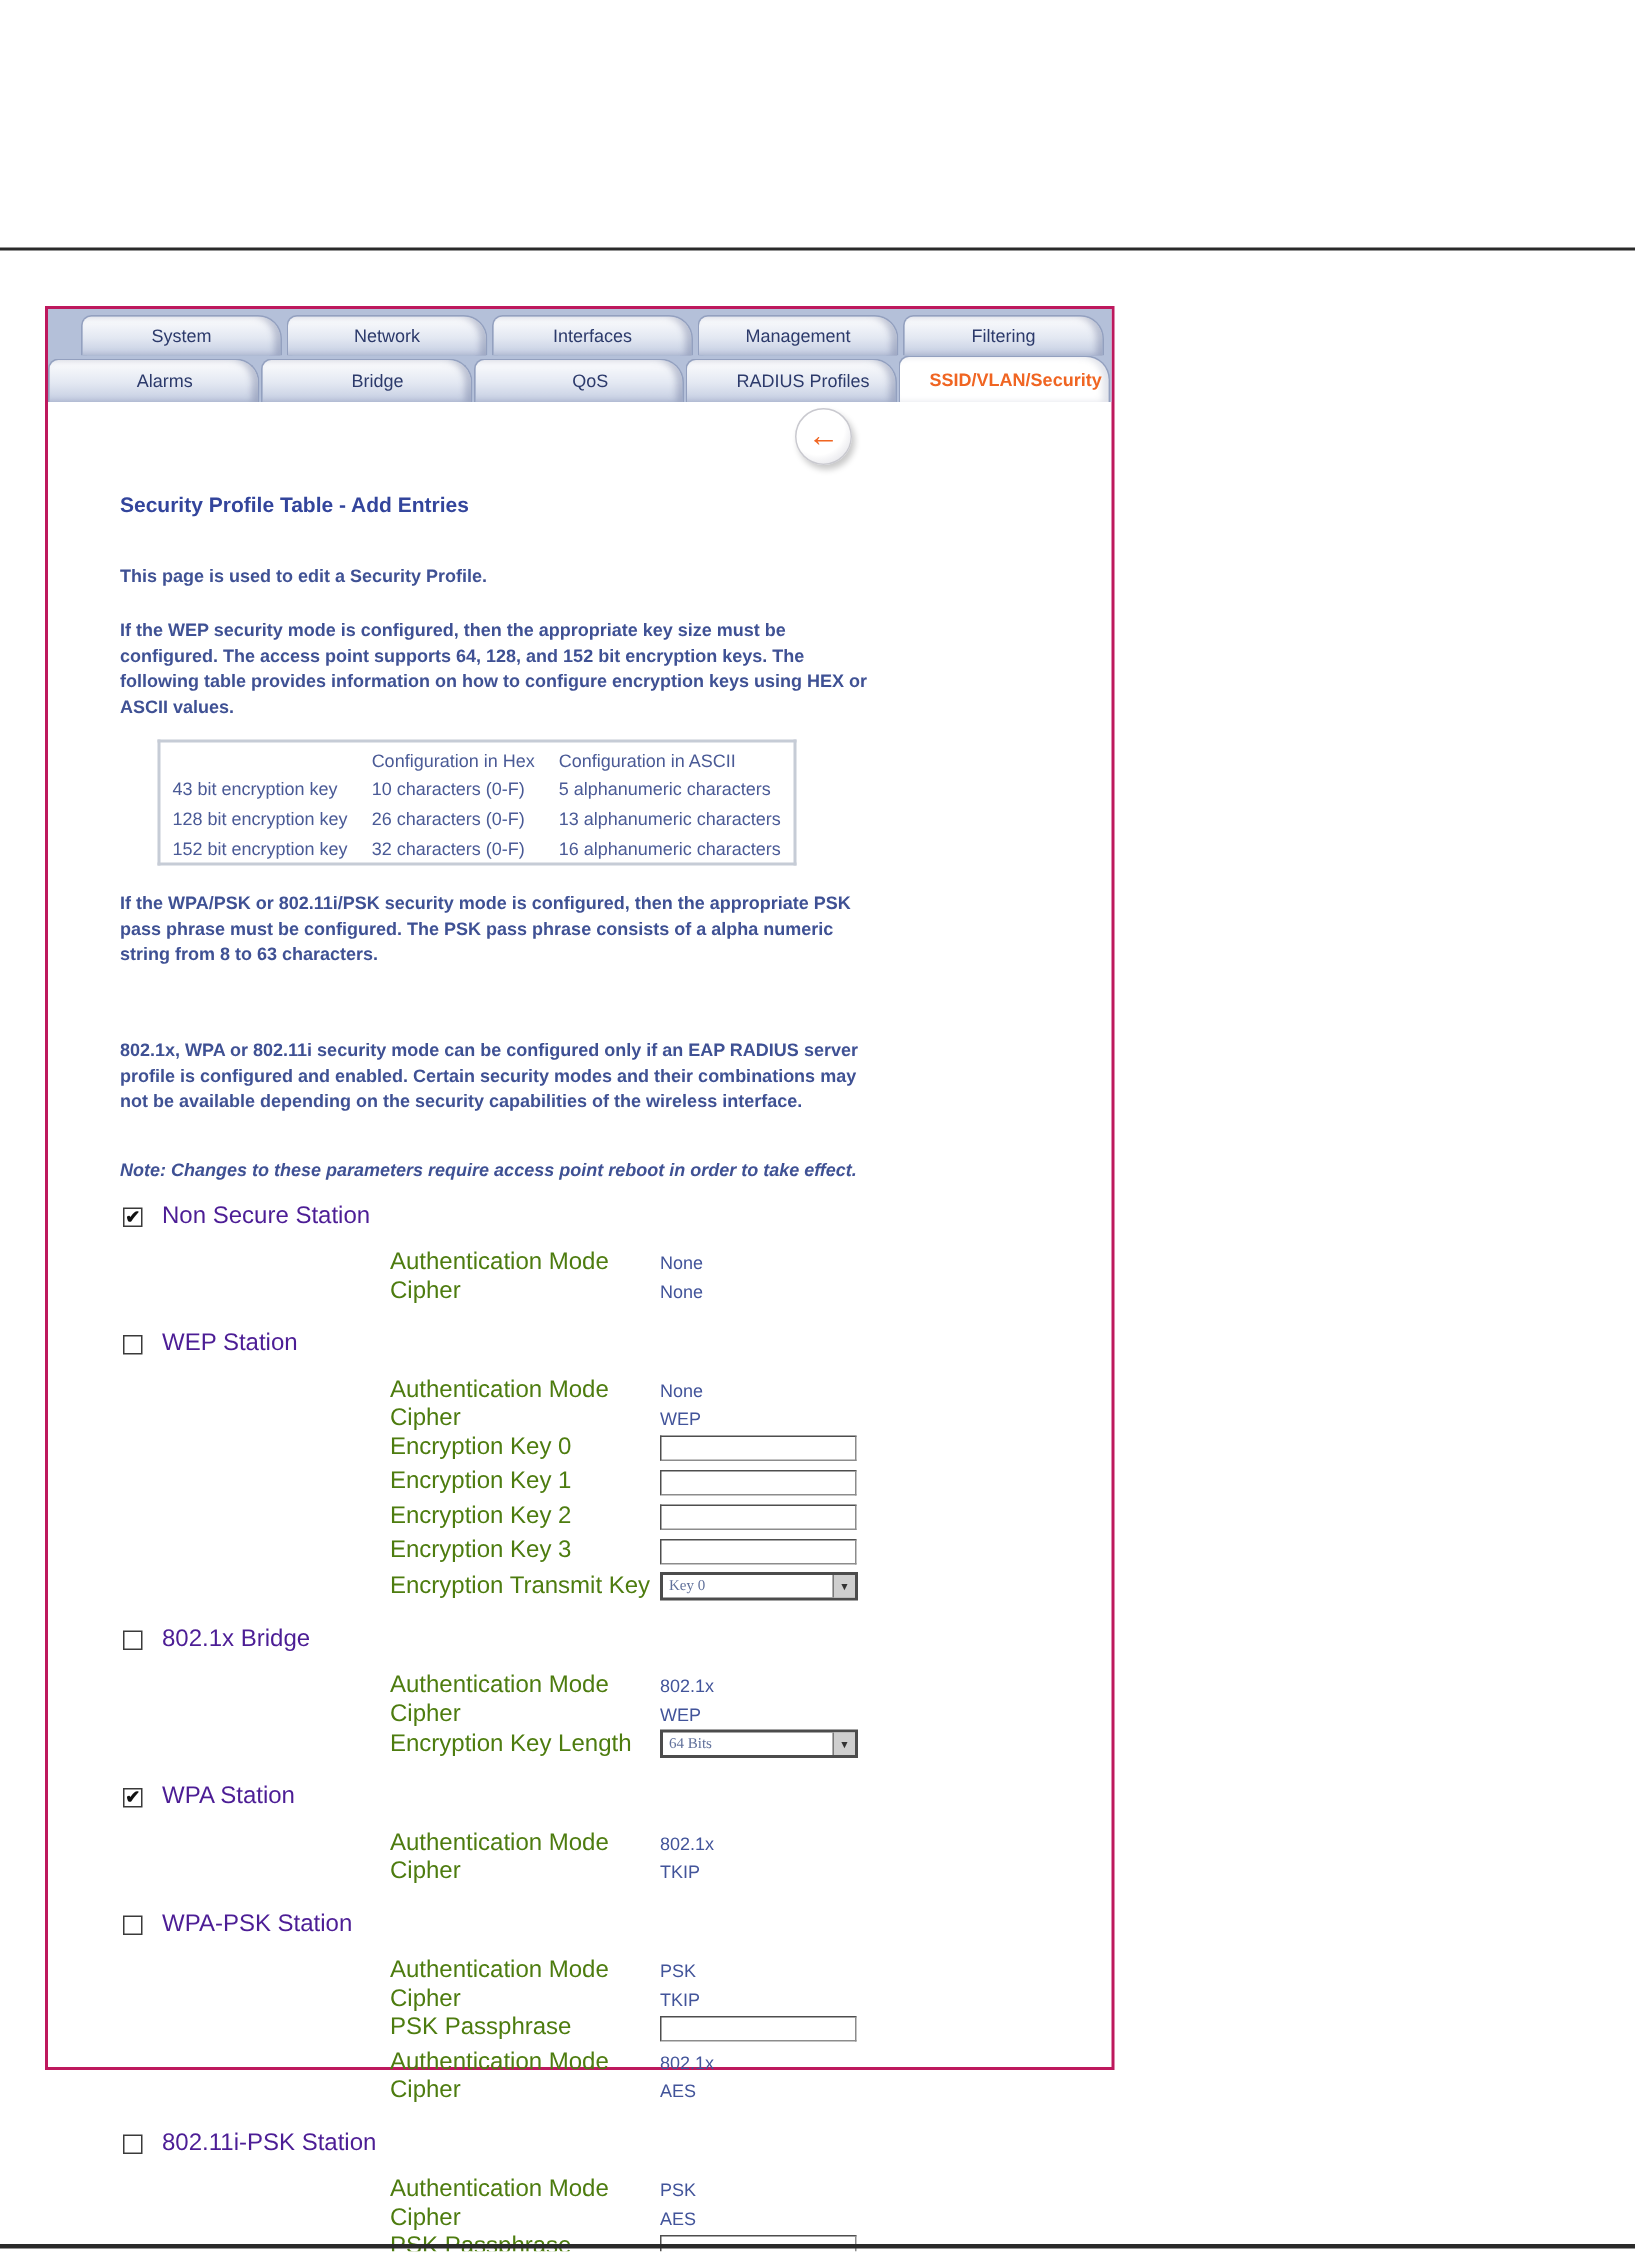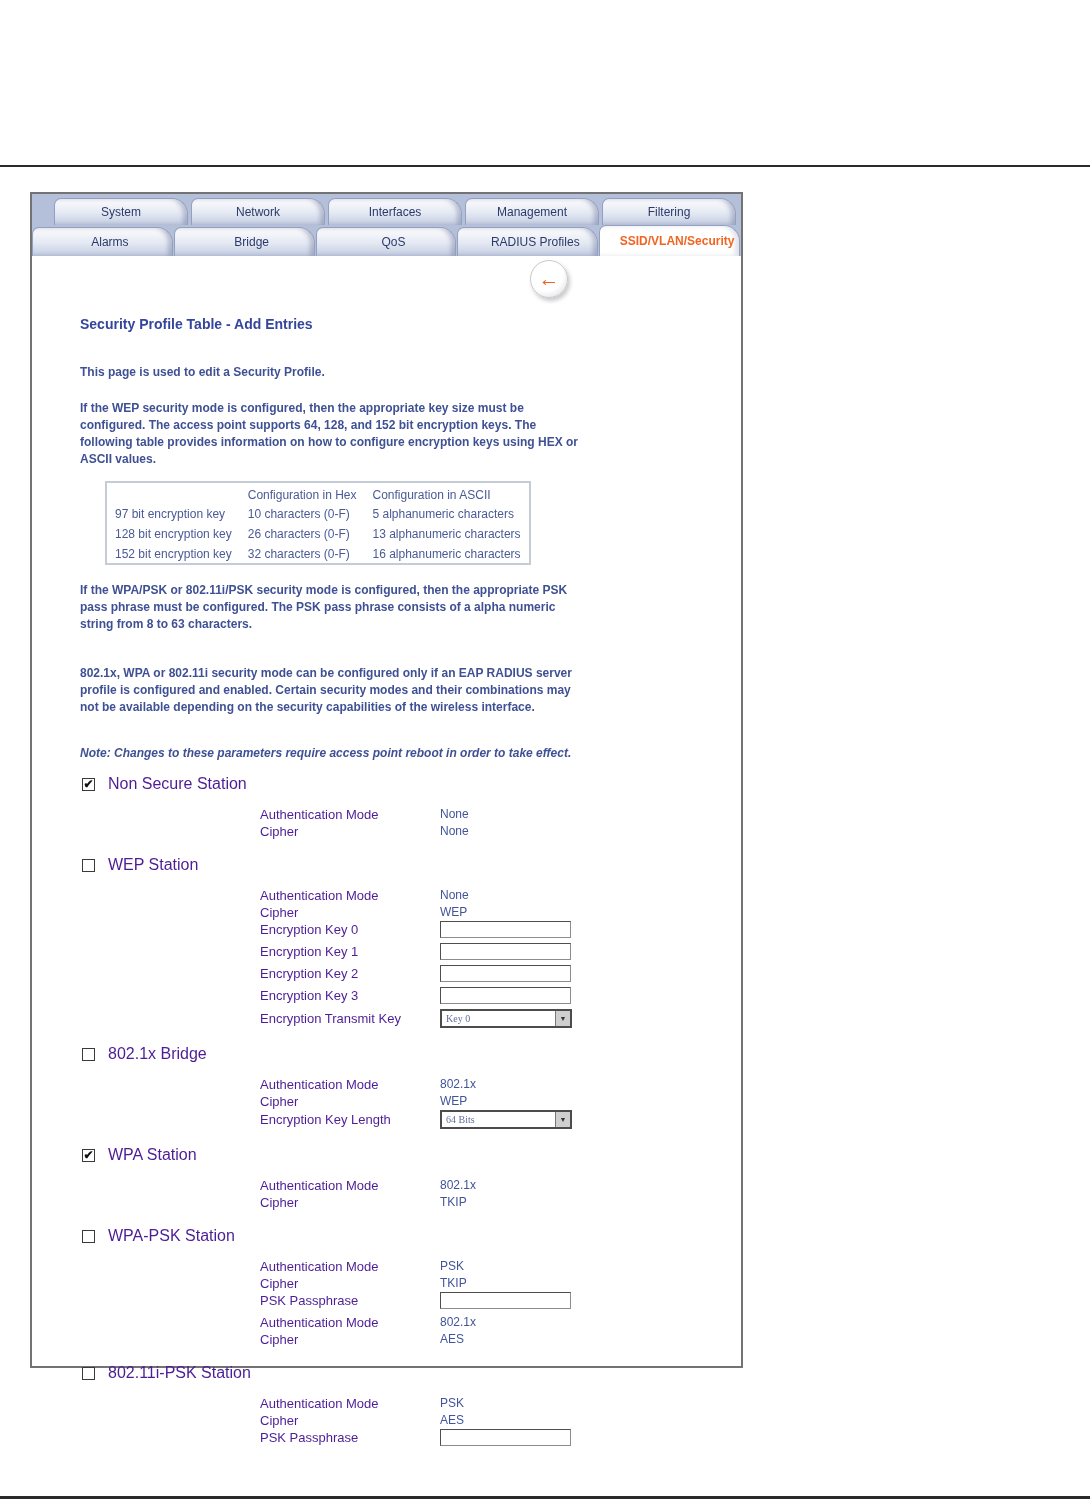--- a/index.html
+++ b/index.html
@@ -5,22 +5,22 @@
   * { margin:0; padding:0; box-sizing:border-box; }
   html,body { background:#fff; }
   body { font-family:"Liberation Sans", sans-serif; }
   .page { position:relative; width:1090px; height:1501px; background:#fff; overflow:hidden; }
 
   .rule { position:absolute; left:0; width:1090px; height:2px; background:#2a2a2a; }
   .rule-top { top:165px; }
   .rule-bottom { top:1496px; height:3px; }
 
   
-  .panel { position:absolute; left:30px; top:192px; width:713px; height:1176px;
-           border:2px solid #737373; background:#fff; }
+  .panel { position:absolute; left:30px; top:204px; width:713px; height:1176px;
+           border:2px solid #be185d; background:#fff; }
 
   
   .tabstrip { width:100%; height:62px; background:#b4c0d9; }
   .tabrow { display:flex; align-items:flex-end; height:31px; }
   .tabrow1 { padding-left:22px; }
   .tab { height:27px; line-height:26px; text-align:center; font-size:12px; color:#2c3a6b;
          background:linear-gradient(180deg,#fdfdfe 0%,#e3e8f2 55%,#c3cce1 100%);
          border:1px solid #93a0bf; border-bottom:none; border-radius:7px 16px 0 0;
          box-shadow:inset -4px 0 4px rgba(90,100,140,.35); cursor:pointer; }
   .tabrow1 .tab { width:134px; margin-right:3px; }
@@ -35,40 +35,40 @@
              border:1px solid #c9c9cf; box-shadow:2px 3px 4px rgba(0,0,0,.22);
              display:flex; align-items:center; justify-content:center; cursor:pointer; }
   .backbtn .arrow { color:#f06522; font-size:21px; font-weight:bold; line-height:1; margin-top:-2px; }
 
   .title { margin:12px 0 0 48px; font-size:14px; font-weight:bold; color:#33459c; }
 
   .para { margin-left:48px; width:512px; font-size:12px; font-weight:bold; color:#3f5194; line-height:17px; }
   .p1 { margin-top:32px; }
   .p2 { margin-top:19px; }
   .p3 { margin-top:17px; }
-  .p4 { margin-top:32px; }
+  .p4 { margin-top:47px; }
   .note { margin-top:29px; font-style:italic; }
 
   
   .keytable { margin:13px 0 0 73px; border:2px solid #c6ccd6; border-collapse:collapse; background:#fff; }
   .keytable td { font-size:12px; color:#4a5a96; padding:2px 8px; height:20px; white-space:nowrap; }
   .keytable tr:first-child td { padding-top:5px; }
   .keytable tr:last-child td { padding-bottom:2px; }
 
   
   .form { margin-top:15px; }
   .sec-head { display:flex; align-items:center; gap:13px; margin:19px 0 15px 50px; height:14px; }
   .cb { width:13px; height:13px; background:#fff; border:1px solid #3a3a3a; display:flex;
         align-items:center; justify-content:center; cursor:pointer; flex:0 0 13px; }
   .cb .mark { font-size:12px; line-height:10px; color:#111; font-weight:bold; }
   .sec-label { font-size:16px; color:#4c1d95; }
 
   .frow { display:flex; align-items:center; margin-left:228px; min-height:16px; margin-bottom:1px; }
   .frow.widget { margin-bottom:5px; }
-  .flabel { width:180px; font-size:13px; color:#4c1d95; }
+  .flabel { width:180px; font-size:16px; color:#4d7c0f; }
   .fvalue { font-size:12px; color:#42549a; }
 
   .tinput { width:131px; height:17px; border:1px solid #8c8c8c; border-top-color:#4e4e4e;
             border-left-color:#4e4e4e; background:#fff; font-size:11px; padding:0 3px;
             font-family:"Liberation Sans", sans-serif; }
 
   .dd { width:132px; height:19px; border:2px solid #4c4c4c; background:#fff;
         display:flex; align-items:center; cursor:pointer;font-family:Liberation Serif, serif; }
   .dd-text { flex:1; font-size:10px; color:#61719b; padding-left:4px; }
   .dd-btn { width:15px; height:100%; background:#cfcfcf; border-left:1px solid #7a7a7a;
@@ -111,21 +111,21 @@
     <div class="para p2">If the WEP security mode is configured, then the appropriate key size must be configured. The access point supports 64, 128, and 152 bit encryption keys. The following table provides information on how to configure encryption keys using HEX or ASCII values.</div>
 
     <table class="keytable">
       <tbody>
           <tr>
         <td></td>
         <td>Configuration in Hex</td>
         <td>Configuration in ASCII</td>
       </tr>
       <tr>
-        <td>97 bit encryption key</td>
+        <td>43 bit encryption key</td>
         <td>10 characters (0-F)</td>
         <td>5 alphanumeric characters</td>
       </tr>
       <tr>
         <td>128 bit encryption key</td>
         <td>26 characters (0-F)</td>
         <td>13 alphanumeric characters</td>
       </tr>
       <tr>
         <td>152 bit encryption key</td>

